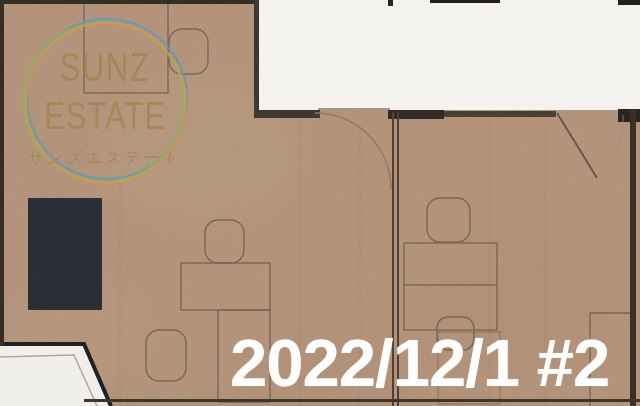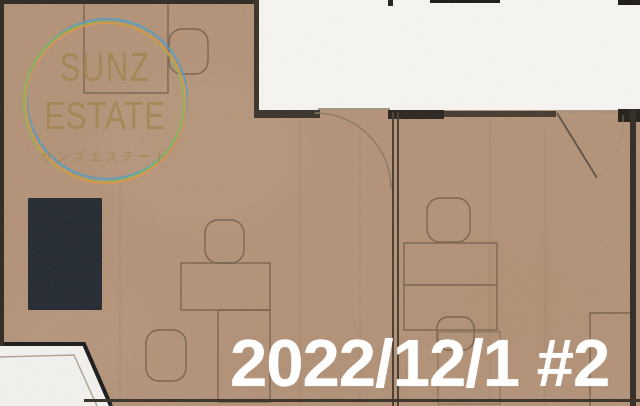--- a/index.html
+++ b/index.html
@@ -16,21 +16,21 @@
   }
   .logo .ring{position:absolute;left:0;top:0;}
   .logo .ltxt{
     position:absolute;left:0;width:100%;text-align:center;
     color:var(--logo_text,#a3854f);
     font-family:"Liberation Sans", sans-serif;
     white-space:nowrap;
   }
   .logo .l1{top:26px;font-size:41px;letter-spacing:2px;transform:scaleX(.76);opacity:.8;}
   .logo .l2{top:76px;font-size:39px;letter-spacing:1px;transform:scaleX(.80);opacity:.8;}
-  .logo .l3{top:130px;font-size:13px;letter-spacing:3px;opacity:.85;
+  .logo .l3{top:130px;font-size:16px;letter-spacing:3px;opacity:.85;
     font-family:"Liberation Sans","DejaVu Sans",sans-serif;}
   
   .caption{
     position:absolute;left:230px;top:329px;
     font-size:67px;font-weight:bold;letter-spacing:-1px;
     color:var(--caption_text,#ffffff);
     font-family:Liberation Sans, sans-serif;
     white-space:nowrap;line-height:1.0;
     text-shadow:0 0 1px rgba(255,255,255,.6);
   }

